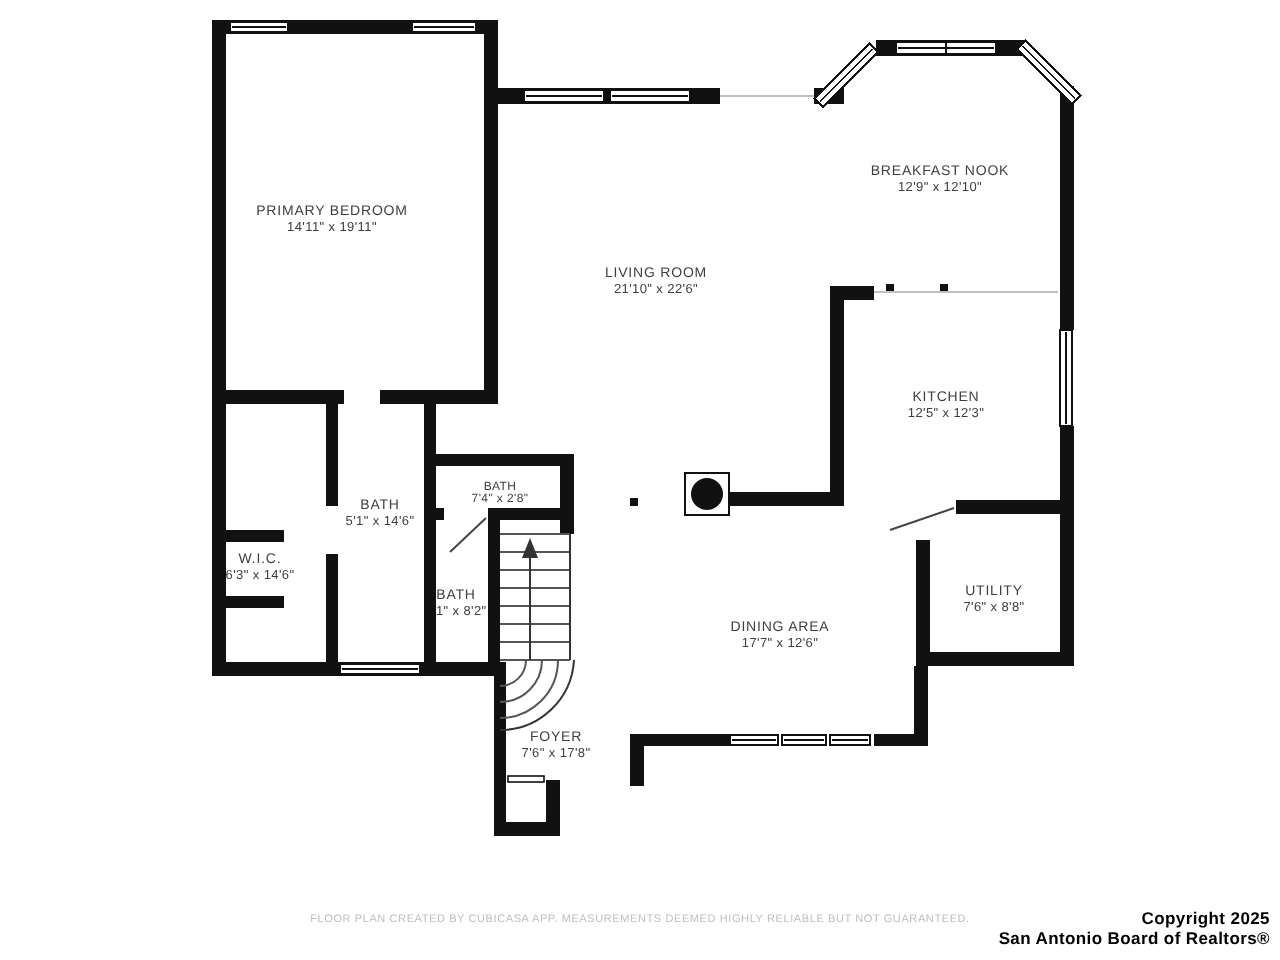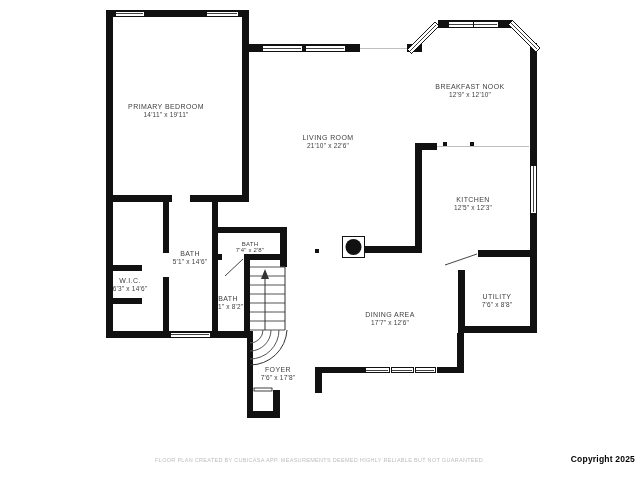--- a/index.html
+++ b/index.html
@@ -191,15 +191,16 @@
     <g shape-rendering="auto">
       <line x1="445" y1="265" x2="477" y2="254" stroke="#444" stroke-width="1"></line>
       <line x1="225" y1="276" x2="243" y2="259" stroke="#444" stroke-width="1"></line>
       <rect x="254" y="388" width="18" height="3" fill="#fff" stroke="#111" stroke-width="0.8"></rect>
     </g>
   </svg>
 
   <div class="disclaimer">FLOOR PLAN CREATED BY CUBICASA APP. MEASUREMENTS DEEMED HIGHLY RELIABLE BUT NOT GUARANTEED.</div>
   <div class="copyright">
     <div>Copyright 2025</div>
+    <div>San Antonio Board of Realtors®</div>
   </div>
 
 </div>
 
 </body></html>

